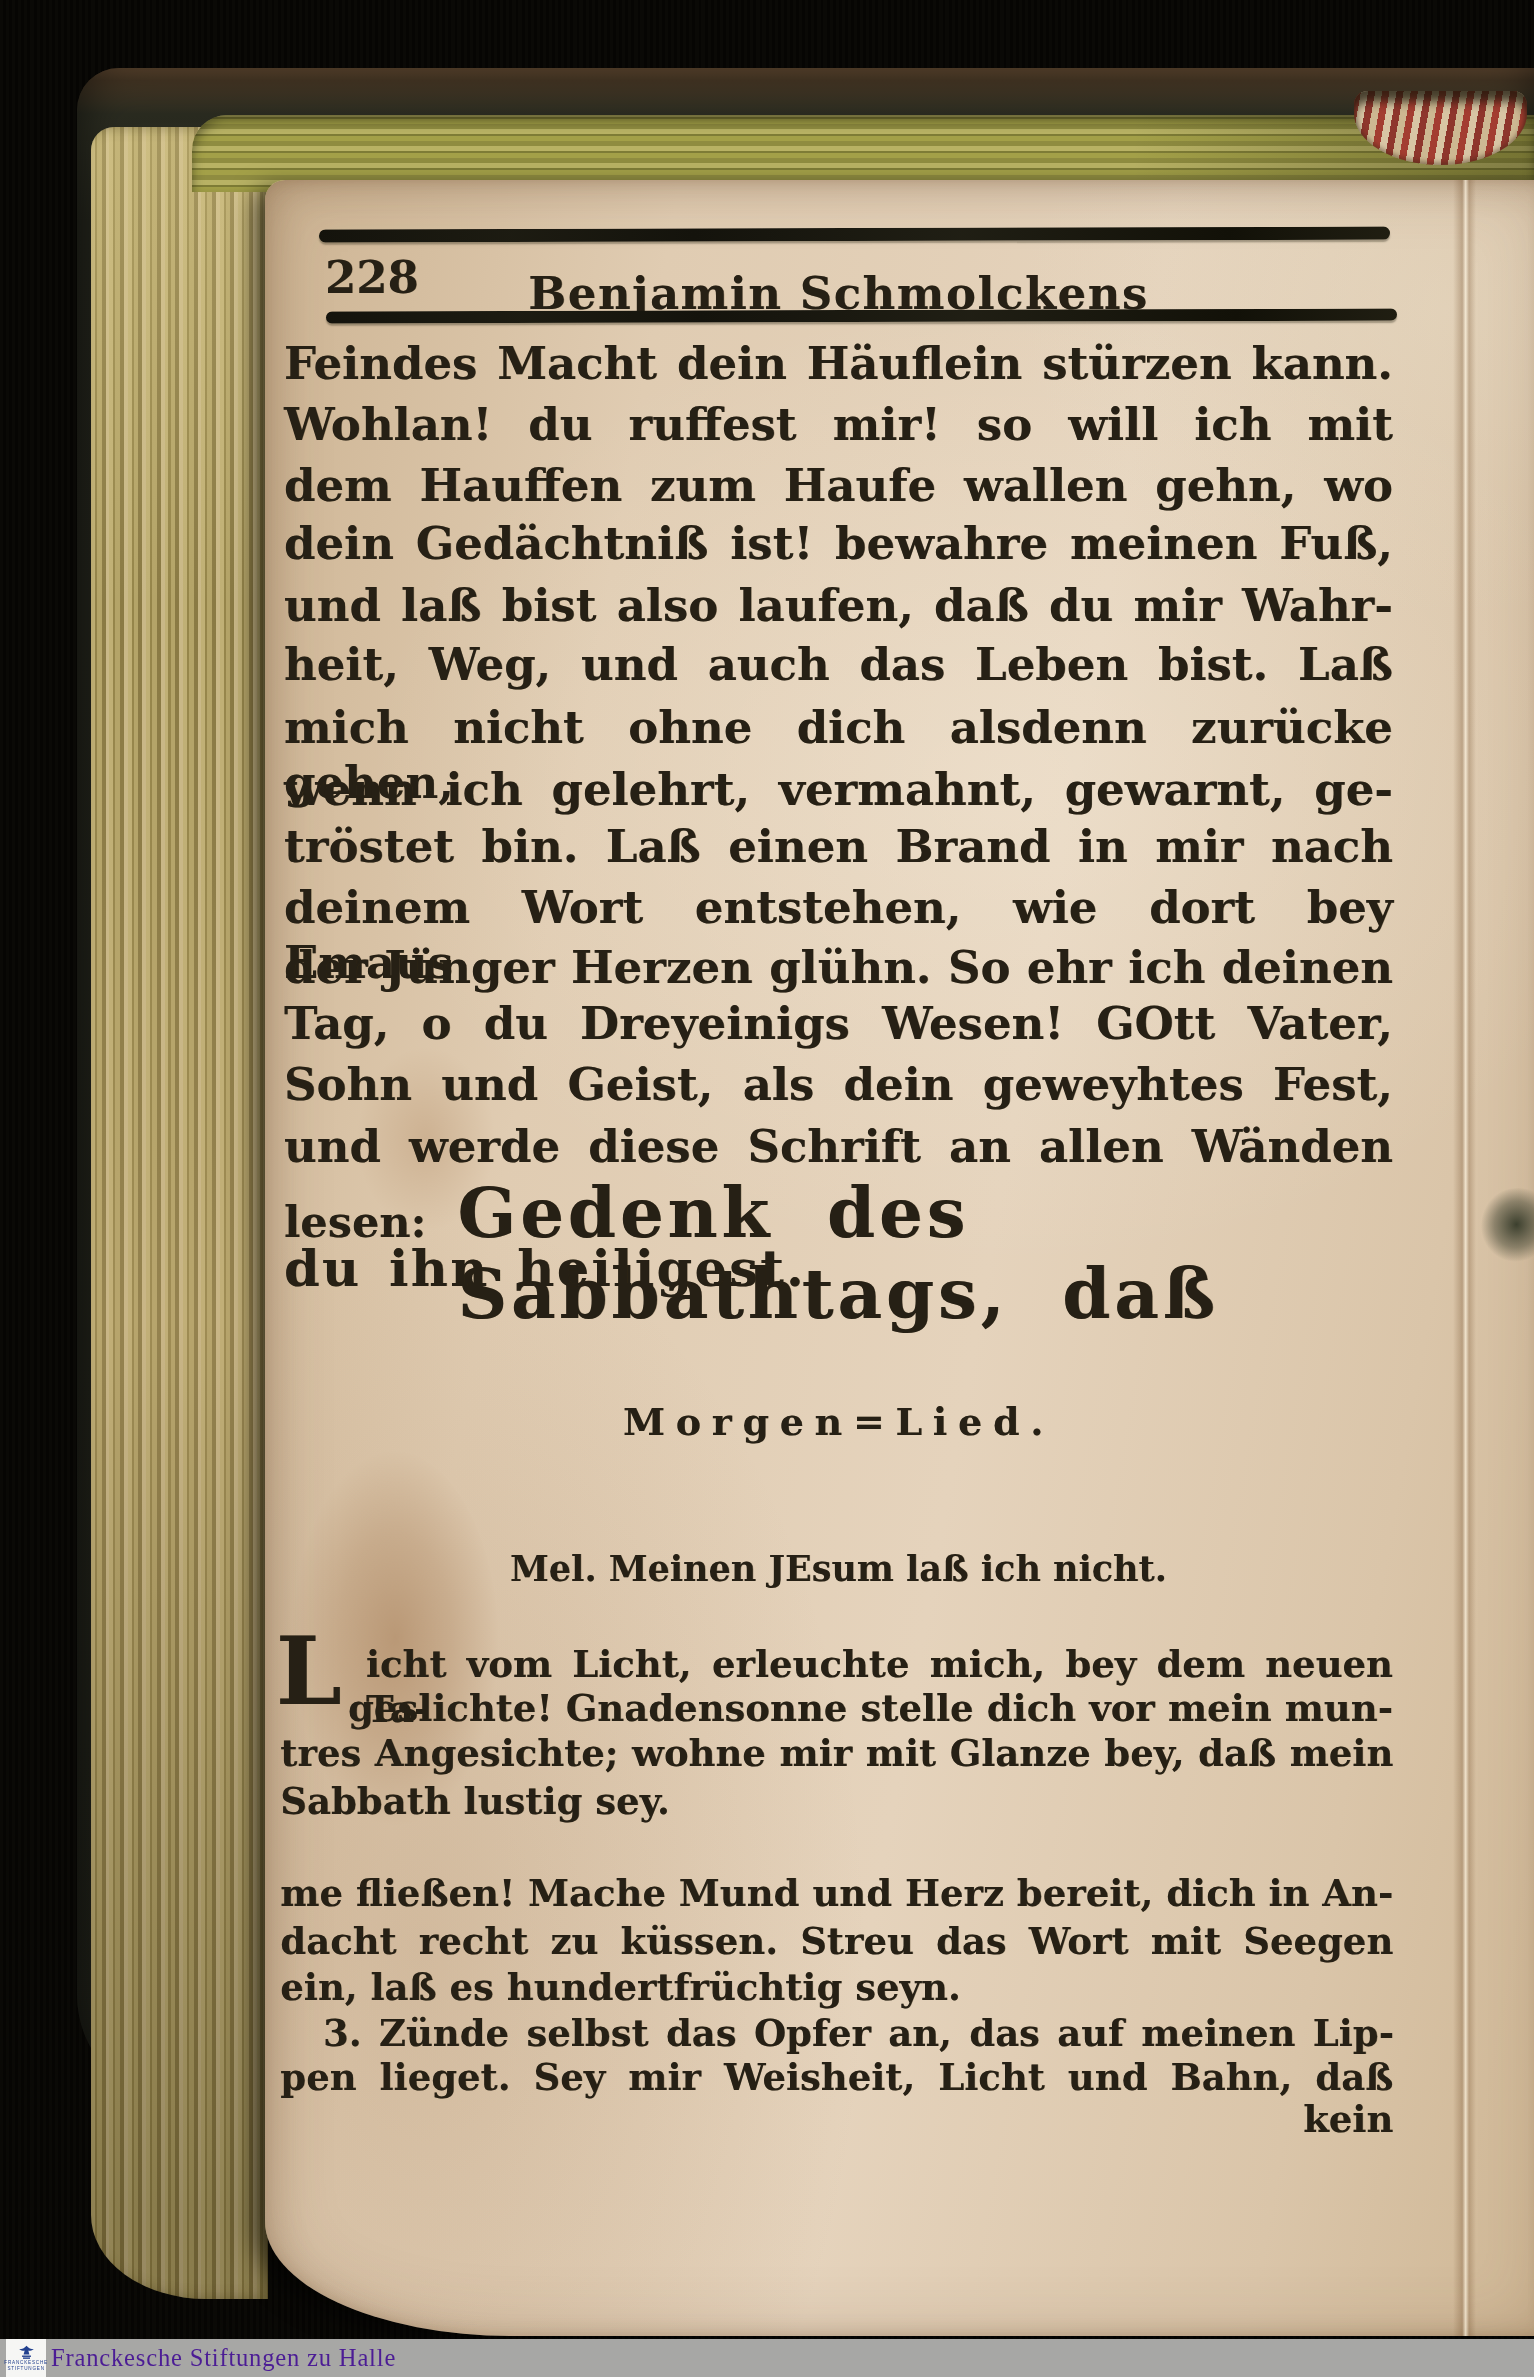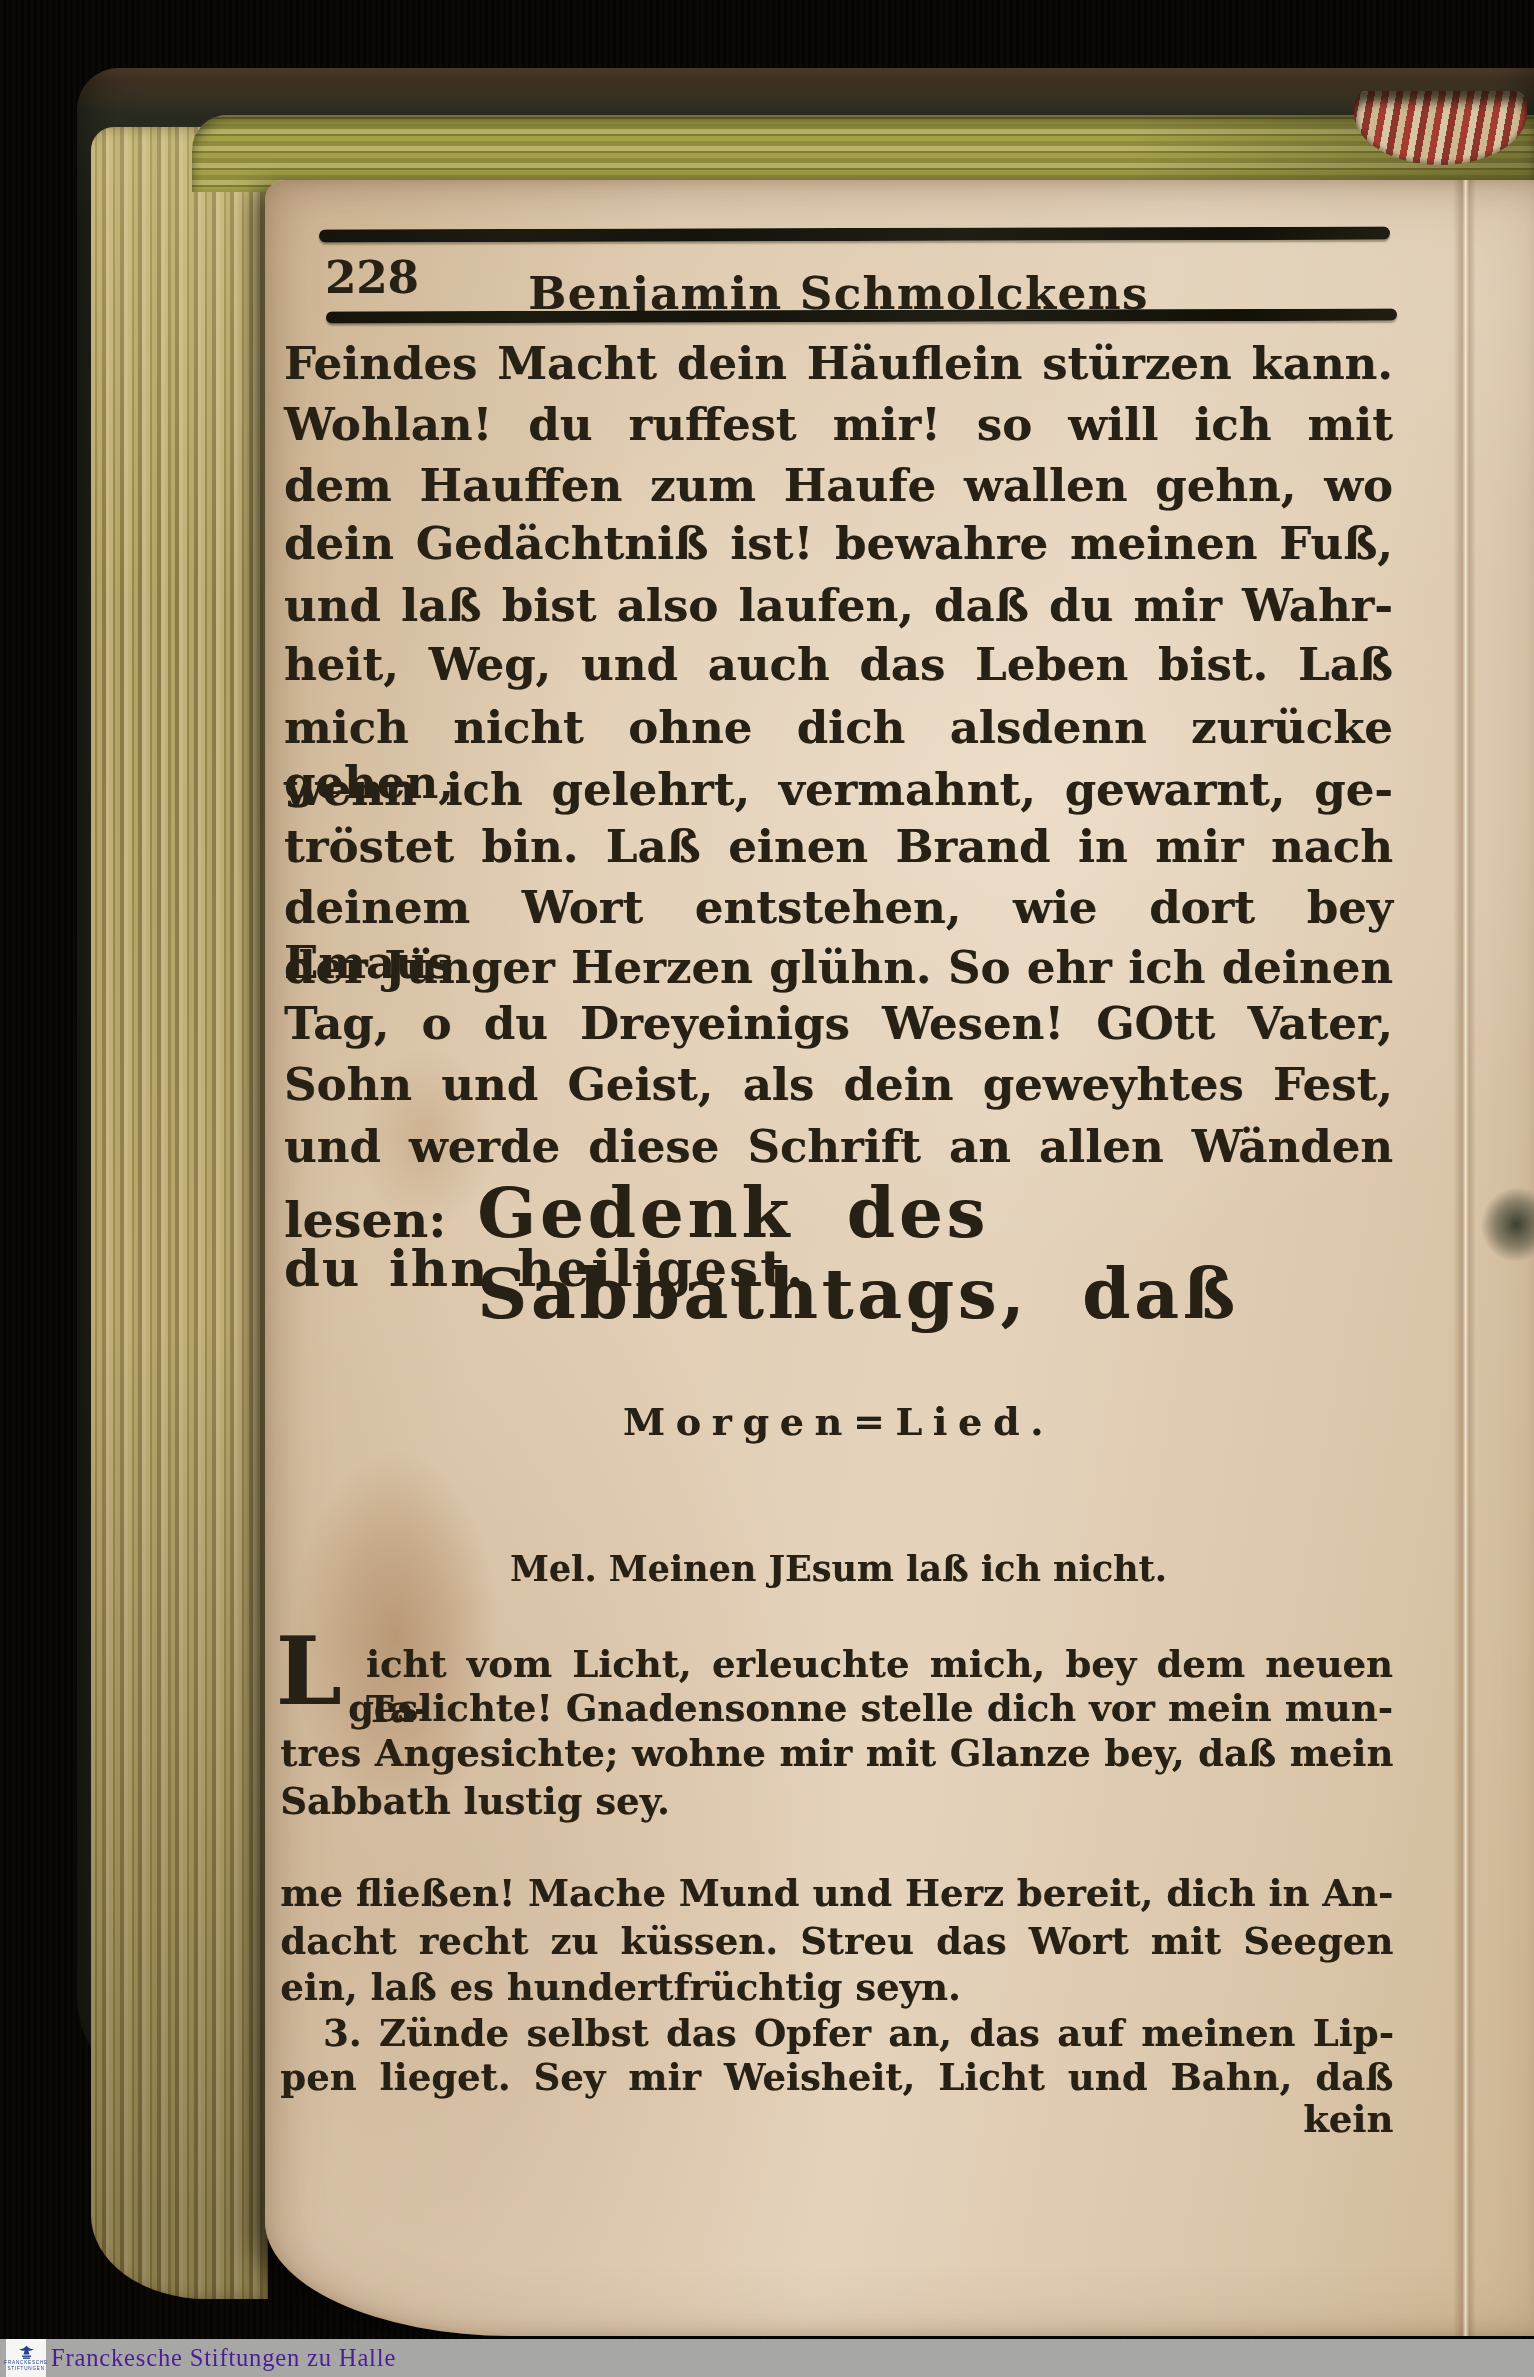--- a/index.html
+++ b/index.html
@@ -98,21 +98,21 @@
   <div class="abs ink bodyline jline" style="top:457px;">heit, Weg, und auch das Leben bist. Laß</div>
   <div class="abs ink bodyline jline" style="top:520px;">mich nicht ohne dich alsdenn zurücke gehen,</div>
   <div class="abs ink bodyline jline" style="top:582px;">wenn ich gelehrt, vermahnt, gewarnt, ge-</div>
   <div class="abs ink bodyline jline" style="top:639px;">tröstet bin. Laß einen Brand in mir nach</div>
   <div class="abs ink bodyline jline" style="top:700px;">deinem Wort entstehen, wie dort bey Emaus</div>
   <div class="abs ink bodyline jline" style="top:760px;">der Jünger Herzen glühn. So ehr ich deinen</div>
   <div class="abs ink bodyline jline" style="top:816px;">Tag, o du Dreyeinigs Wesen! GOtt Vater,</div>
   <div class="abs ink bodyline jline" style="top:877px;">Sohn und Geist, als dein geweyhtes Fest,</div>
   <div class="abs ink bodyline jline" style="top:939px;">und werde diese Schrift an allen Wänden</div>
   <div class="abs ink" style="left:19px;top:992px;width:1109px;display:flex;align-items:baseline;">
-    <span style="font-size:49px;">lesen:</span>
+    <span style="font-size:43px;">lesen:</span>
     <span style="font-size:69px;flex:1;margin-left:31px;letter-spacing:3.8px;word-spacing:26px;">Gedenk des Sabbathtags, daß</span>
   </div>
   <div class="abs ink" style="left:19px;top:1058px;font-size:51px;letter-spacing:2.3px;word-spacing:7.7px;">du ihn heiligest.</div>
 
   <div class="abs ink ctr" style="left:19px;top:1219px;width:1109px;font-size:38px;letter-spacing:10.7px;">Morgen=Lied.</div>
   <div class="abs ink ctr" style="left:19px;top:1368px;width:1109px;font-size:35px;">Mel. Meinen JEsum laß ich nicht.</div>
 
   <div class="abs ink" style="left:10.7px;top:1444px;font-size:94px;line-height:94px;">L</div>
   <div class="abs ink stline jline" style="left:101px;width:1027px;top:1462px;">icht vom Licht, erleuchte mich, bey dem neuen Ta-</div>
   <div class="abs ink stline jline" style="left:83px;width:1045px;top:1506px;">geslichte! Gnadensonne stelle dich vor mein mun-</div>

